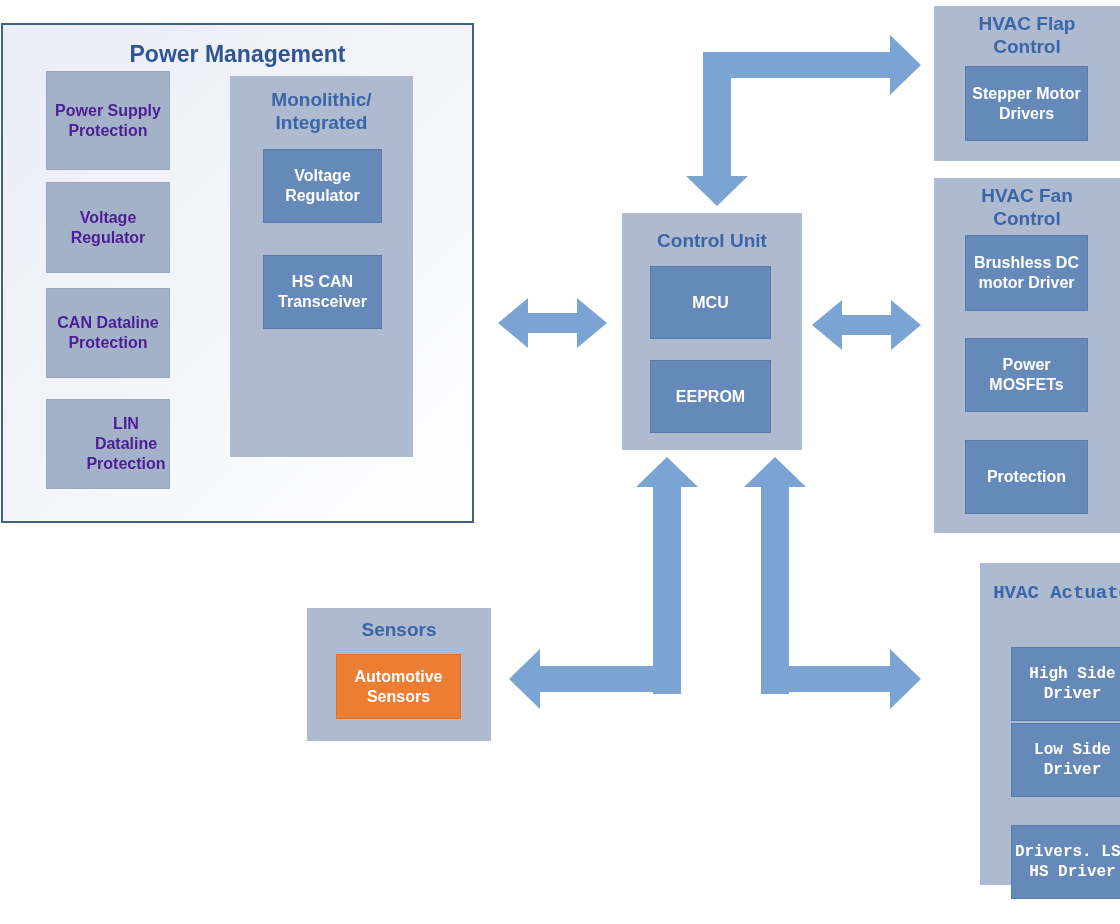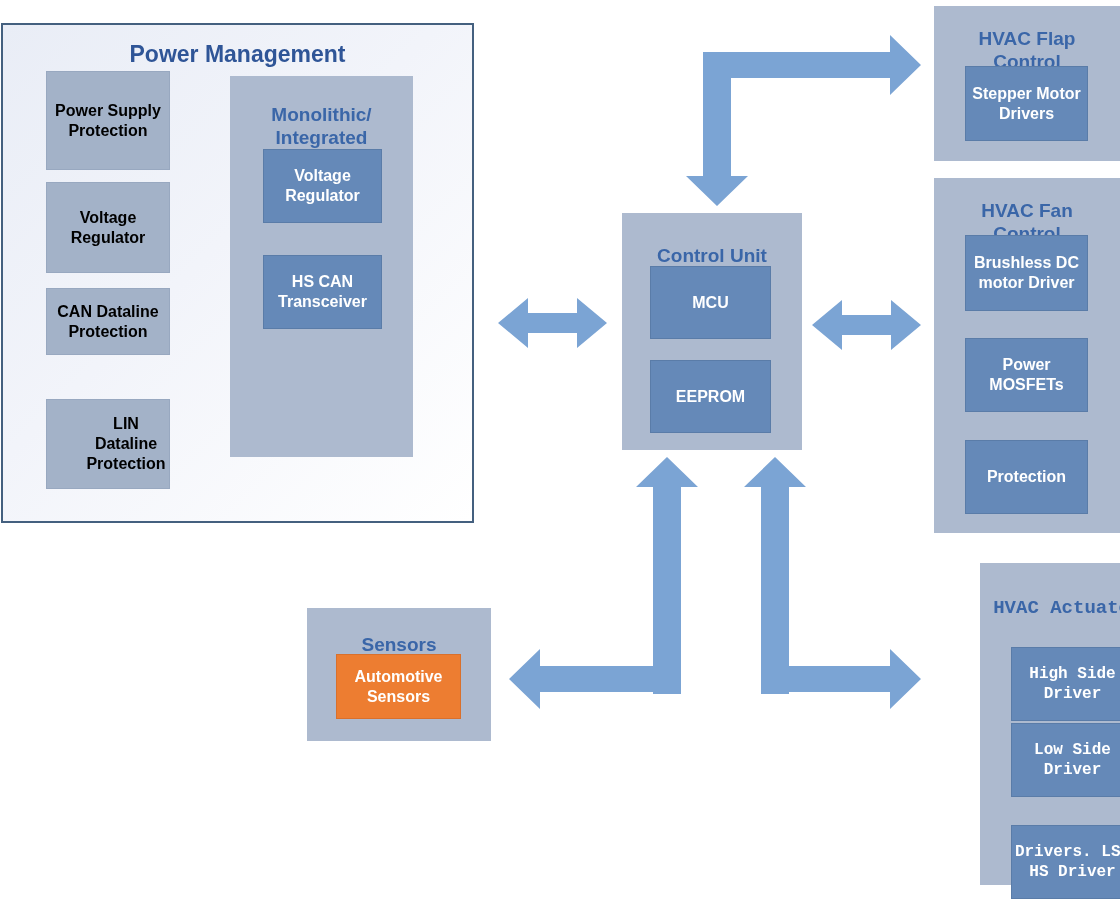--- a/index.html
+++ b/index.html
@@ -17,42 +17,41 @@
     background:#adbacf;
     box-sizing:border-box;
   }
   .panel-title{
     color:#3a66a8;
     font-weight:bold;
     font-size:19px;
     line-height:23px;
     text-align:center;
     width:100%;
-    margin-top:15px;
   }
   .inner-box{
     position:absolute;
     background:#6589b8;
     border:1px solid #5a7ca8;
     box-sizing:border-box;
     color:#ffffff;
     font-weight:bold;
     font-size:16px;
     line-height:20px;
     display:flex;
     align-items:center;
     justify-content:center;
     text-align:center;
   }
   .light-box{
     position:absolute;
     background:#a3b2c8;
     border:1px solid #98a8c0;
     box-sizing:border-box;
-    color:#000000;
+    color:#4c1d95;
     font-weight:bold;
     font-size:16px;
     line-height:20px;
     display:flex;
     align-items:center;
     justify-content:center;
     text-align:center;
   }
   .orange-box{
     position:absolute;
@@ -94,21 +93,21 @@
   <div id="pm-frame">
     <div id="pm-title">Power Management</div>
   </div>
 
   <div class="light-box" style="left:46px;top:71px;width:124px;height:99px;">
     <span>Power Supply Protection</span>
   </div>
   <div class="light-box" style="left:46px;top:182px;width:124px;height:91px;">
     <span>Voltage Regulator</span>
   </div>
-  <div class="light-box" style="left:46px;top:288px;width:124px;height:67px;">
+  <div class="light-box" style="left:46px;top:288px;width:124px;height:90px;">
     <span>CAN Dataline Protection</span>
   </div>
   <div class="light-box" style="left:46px;top:399px;width:124px;height:90px;padding-left:36px;">
     <span>LIN Dataline Protection</span>
   </div>
 
   <div class="panel" style="left:230px;top:76px;width:183px;height:381px;">
     <div class="panel-title" style="position:absolute;left:0;top:12px;">
       <div>Monolithic/</div>
       <div>Integrated</div>

